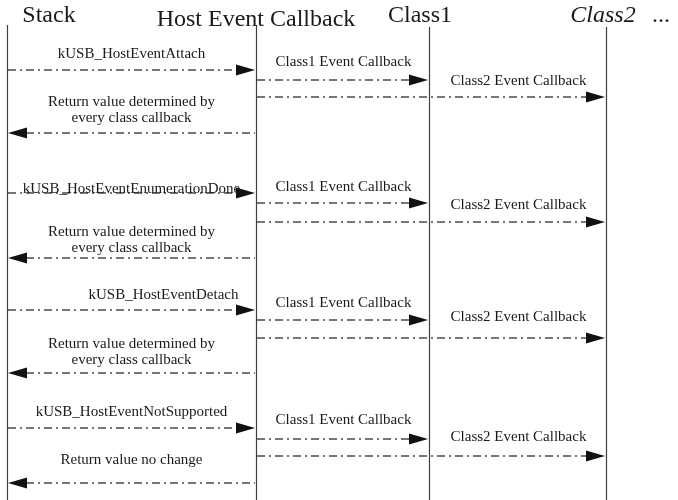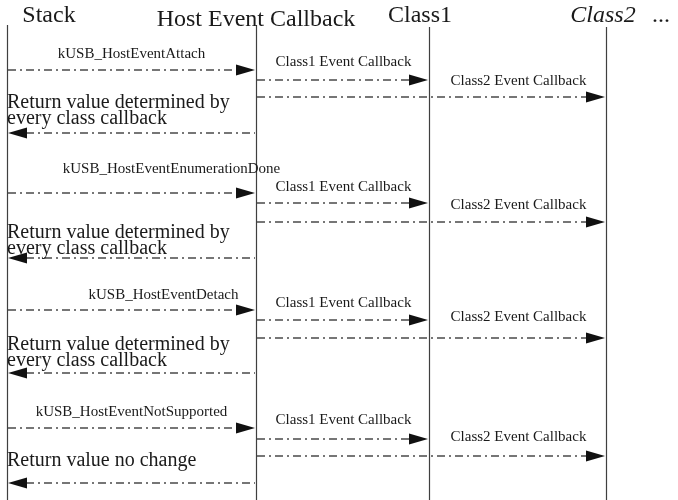--- a/index.html
+++ b/index.html
@@ -30,22 +30,23 @@
   .lbl {
     position: absolute;
     font-size: 15px;
     line-height: 16px;
     text-align: center;
     white-space: nowrap;
     color: #1a1a1a;
   }
   .ret {
     position: absolute;
-    font-size: 20px;
+    font-size: 15px;
     line-height: 16px;
+    text-align: center;
     color: #1a1a1a;
   }
   .lifeline { stroke: #3f3f3f; stroke-width: 1.2; }
   .msg { stroke: #4a4a4a; stroke-width: 1.3; stroke-dasharray: 8 4 2 4; fill: none; }
   .head { fill: #111111; stroke: none; }
 </style>
 </head>
 <body>
 
 <div class="diagram">
@@ -101,21 +102,21 @@
   <div class="hdr" style="left:646px; top:4px; width:30px;">...</div>
 
   <div class="lbl" style="left:7px;   top:45px;  width:249px;">kUSB_HostEventAttach</div>
   <div class="lbl" style="left:258px; top:53px;  width:171px;">Class1 Event Callback</div>
   <div class="lbl" style="left:431px; top:72px;  width:175px;">Class2 Event Callback</div>
   <div class="ret" style="left:7px;   top:93px;  width:249px;">
     <div>Return value determined by</div>
     <div>every class callback</div>
   </div>
 
-  <div class="lbl" style="left:7px;   top:160px; width:249px;margin-left:40px;">kUSB_HostEventEnumerationDone</div>
+  <div class="lbl" style="left:7px;   top:180px; width:249px;">kUSB_HostEventEnumerationDone</div>
   <div class="lbl" style="left:258px; top:178px; width:171px;">Class1 Event Callback</div>
   <div class="lbl" style="left:431px; top:196px; width:175px;">Class2 Event Callback</div>
   <div class="ret" style="left:7px;   top:223px; width:249px;">
     <div>Return value determined by</div>
     <div>every class callback</div>
   </div>
 
   <div class="lbl" style="left:7px;   top:286px; width:249px;padding-left:32px;">kUSB_HostEventDetach</div>
   <div class="lbl" style="left:258px; top:294px; width:171px;">Class1 Event Callback</div>
   <div class="lbl" style="left:431px; top:308px; width:175px;">Class2 Event Callback</div>

